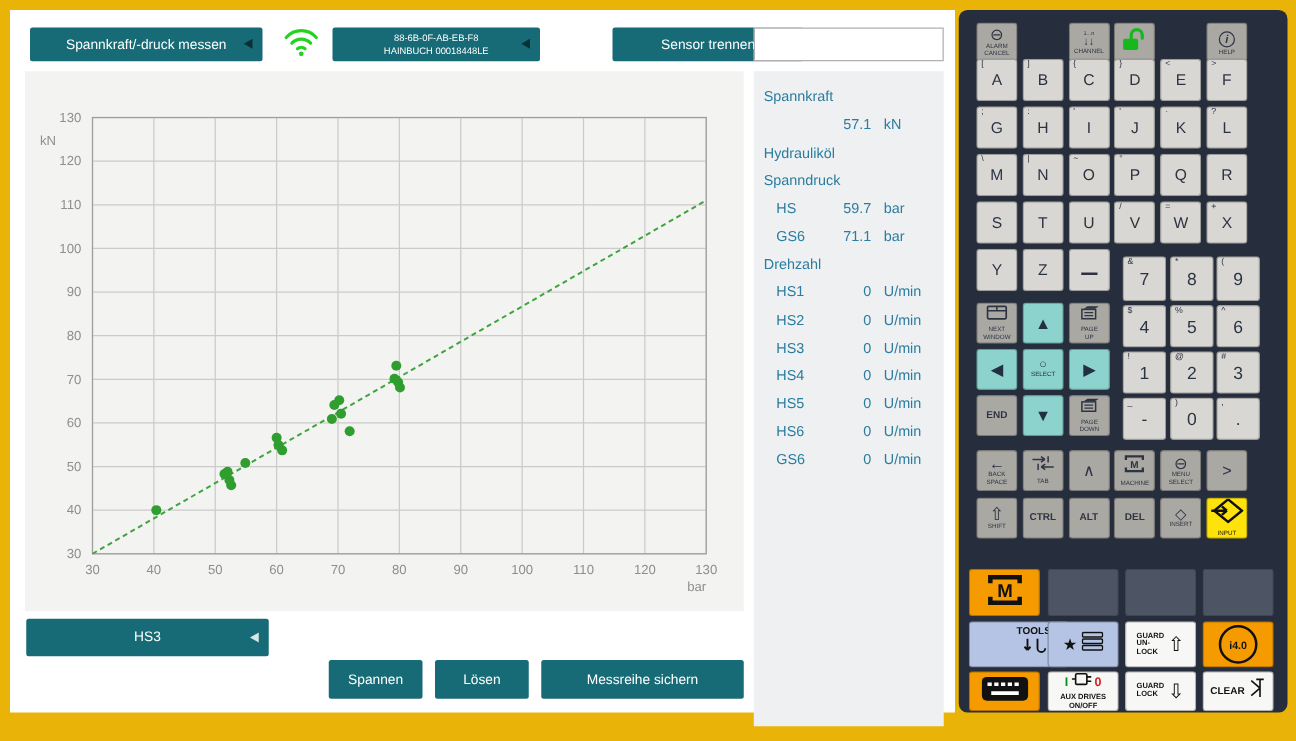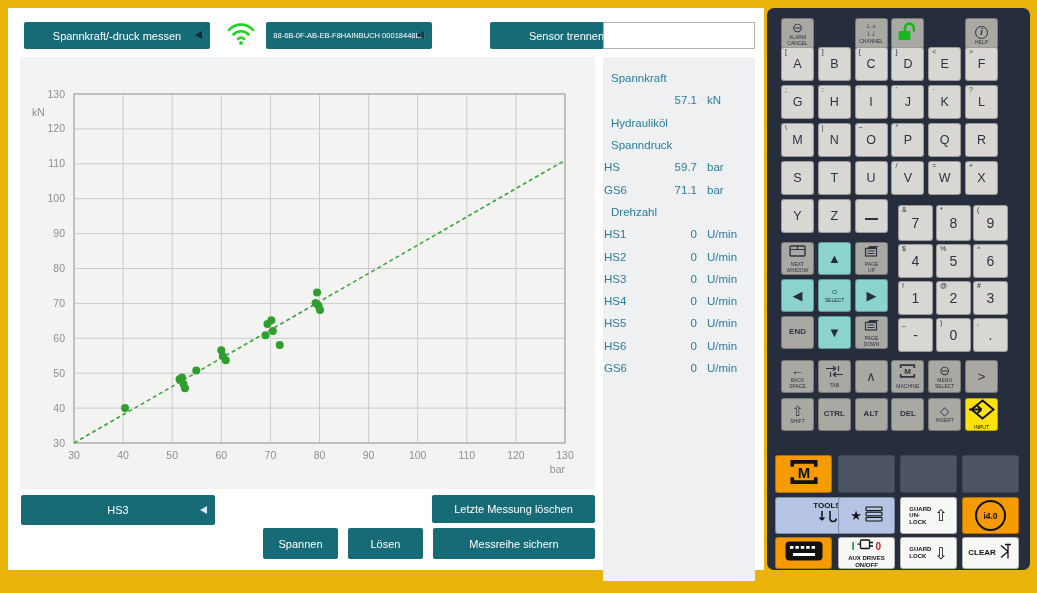--- a/index.html
+++ b/index.html
@@ -6,29 +6,29 @@
   *{box-sizing:border-box;font-family:"Liberation Sans",sans-serif;}
   .stage{position:relative;width:1037px;height:593px;background:#eab308;overflow:hidden;}
   .app{position:absolute;left:8px;top:8px;width:756px;height:562px;background:#ffffff;}
   .kpanel{position:absolute;left:767px;top:8px;width:263px;height:562px;background:#262d3c;border-radius:7px;}
   
   .tbtn{position:absolute;top:14px;height:27px;background:#166b76;color:#fff;border:none;
         display:flex;align-items:center;justify-content:center;font-size:11px;border-radius:2px;cursor:default;}
   .dd-tri{position:absolute;right:8px;top:50%;margin-top:-4.5px;width:0;height:0;
           border-top:4.5px solid transparent;border-bottom:4.5px solid transparent;border-right:7px solid rgba(8,34,40,0.8);}
   .dd-tri.light{border-right-color:rgba(235,245,245,0.9);}
-  .devdd{flex-direction:row;line-height:1.25;font-size:7.5px;align-items:center;}
+  .devdd{flex-direction:column;line-height:1.25;font-size:7.5px;align-items:center;}
   .tinput{position:absolute;top:14px;height:27px;background:#fff;border:1px solid #b0b0b0;}
   
   .chart-region{position:absolute;left:12px;top:49px;width:575px;height:432px;background:#f3f3f1;}
   .readouts{position:absolute;left:595px;top:49px;width:152px;height:524px;background:#eef0f1;
             padding-top:10px;color:#2a7da0;font-size:11.5px;}
   .ro-line{height:22.3px;display:flex;align-items:center;}
   .ro-label{padding-left:8px;}
-  .ro-name{width:47px;padding-left:1px;}
+  .ro-name{width:47px;padding-left:18px;}
   .ro-val{width:47px;text-align:right;}
   .ro-unit{padding-left:10px;}
   
   .fbtn{position:absolute;background:#166b76;color:#fff;border:none;display:flex;align-items:center;
         justify-content:center;font-size:11px;border-radius:2px;}
   
   .key{position:absolute;border-radius:3px;display:flex;flex-direction:column;align-items:center;
        justify-content:center;border:1px solid rgba(0,0,0,0.28);overflow:hidden;}
   .k-light{background:#d8d7d3;color:#2c3342;}
   .k-gray{background:#a9a8a3;color:#2e3442;}
@@ -210,23 +210,20 @@
           <div class="ro-val">0</div>
           <div class="ro-unit">U/min</div>
         </div>
       </div>
 
     <button class="fbtn" style="left:13px;top:487px;width:194px;height:30px;">
       <span>HS3</span>
       <span class="dd-tri light"></span>
     </button>
 
-    <button class="fbtn" style="left:424px;top:487px;width:163px;height:28px;">
-      <span>Letzte Messung löschen</span>
-    </button>
 
     <button class="fbtn" style="left:255px;top:520px;width:75px;height:31px;">
       <span>Spannen</span>
     </button>
 
     <button class="fbtn" style="left:340px;top:520px;width:75px;height:31px;">
       <span>Lösen</span>
     </button>
 
     <button class="fbtn" style="left:425px;top:520px;width:162px;height:31px;">

